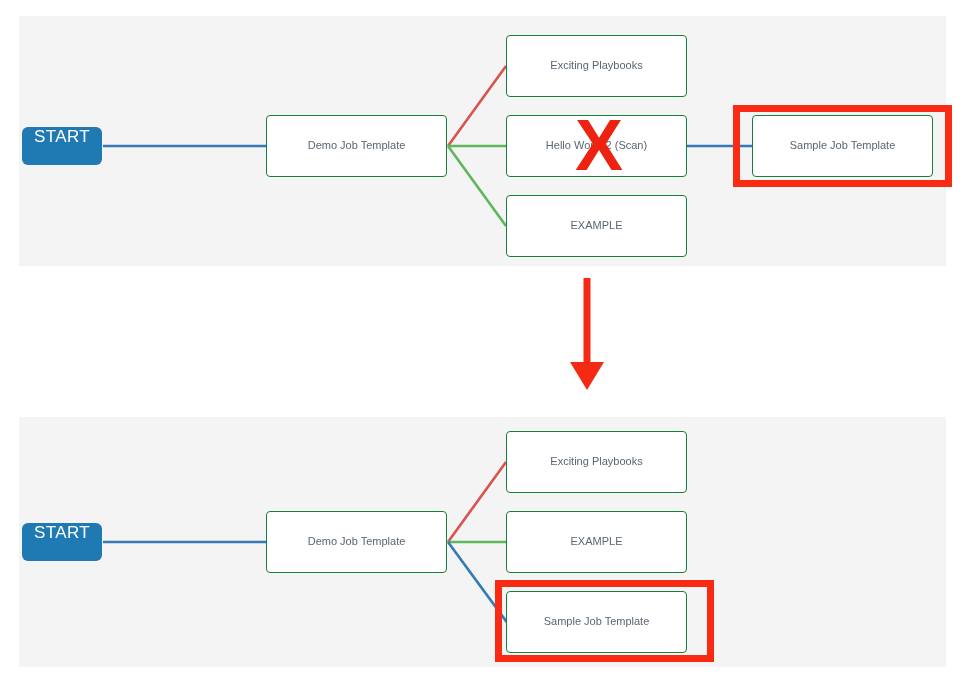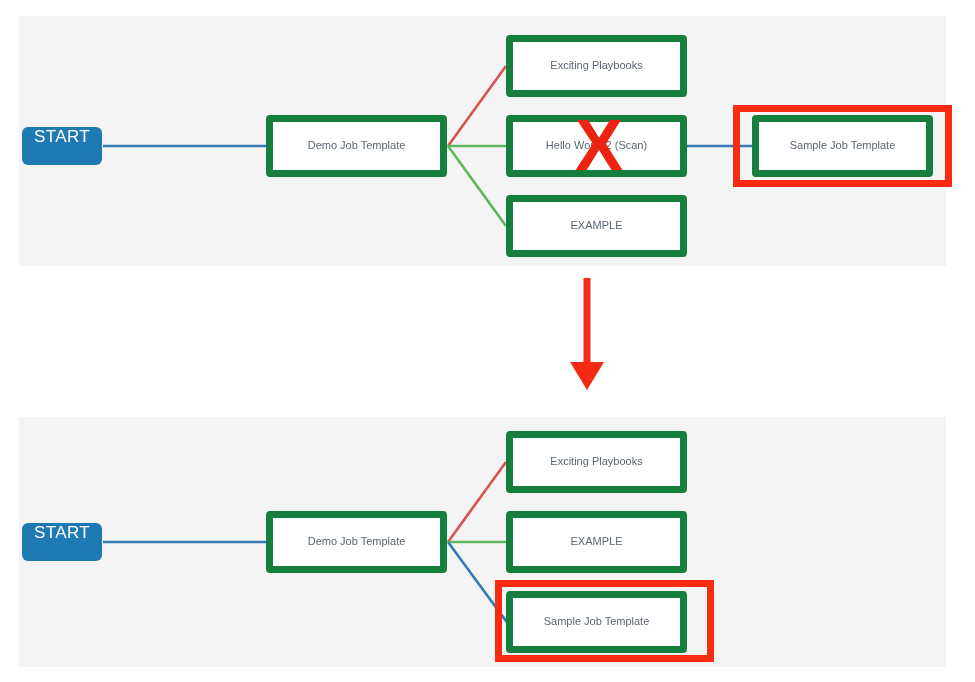--- a/index.html
+++ b/index.html
@@ -40,21 +40,21 @@
     align-items: flex-start;
     justify-content: center;
     font-size: 17px;
     letter-spacing: 0.4px;
     box-sizing: border-box;
   }
 
   .job-node {
     position: absolute;
     background: #ffffff;
-    border: 7px solid #15803d;
+    border: 1px solid #15803d;
     border-radius: 4px;
     display: flex;
     align-items: center;
     justify-content: center;
     box-sizing: border-box;
     color: #5a6671;
     font-size: 11px;
   }
   .job-node .node-label {
     text-align: center;

